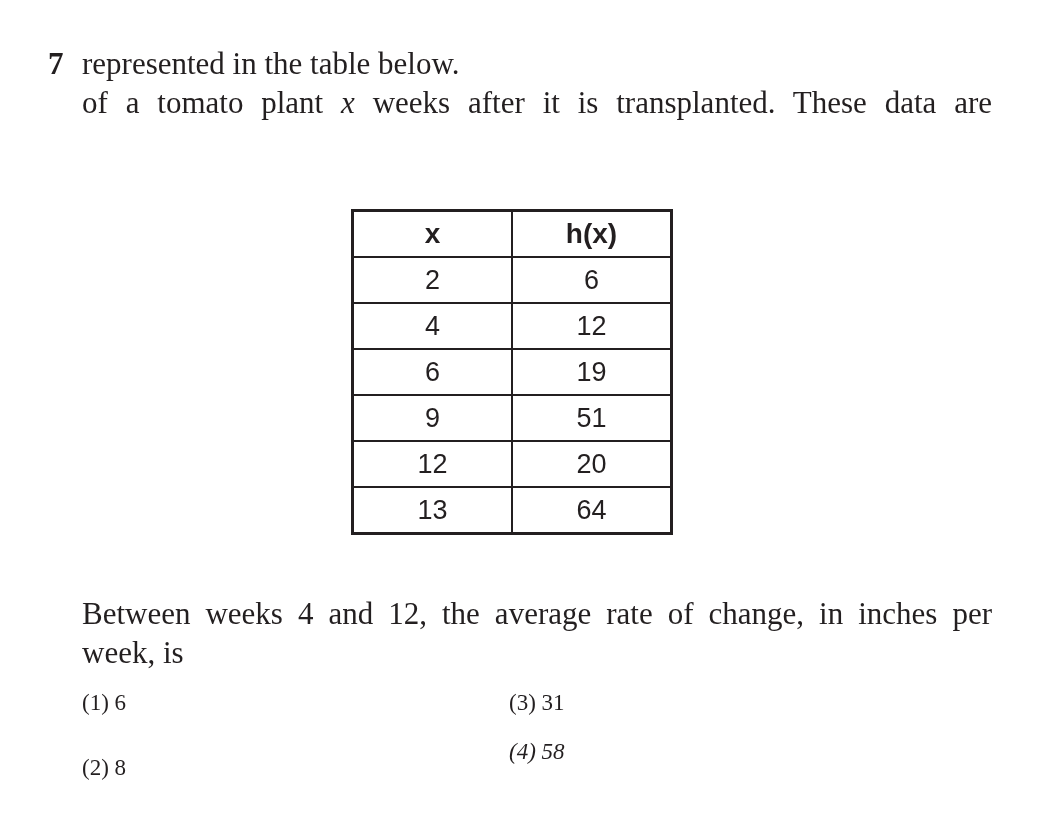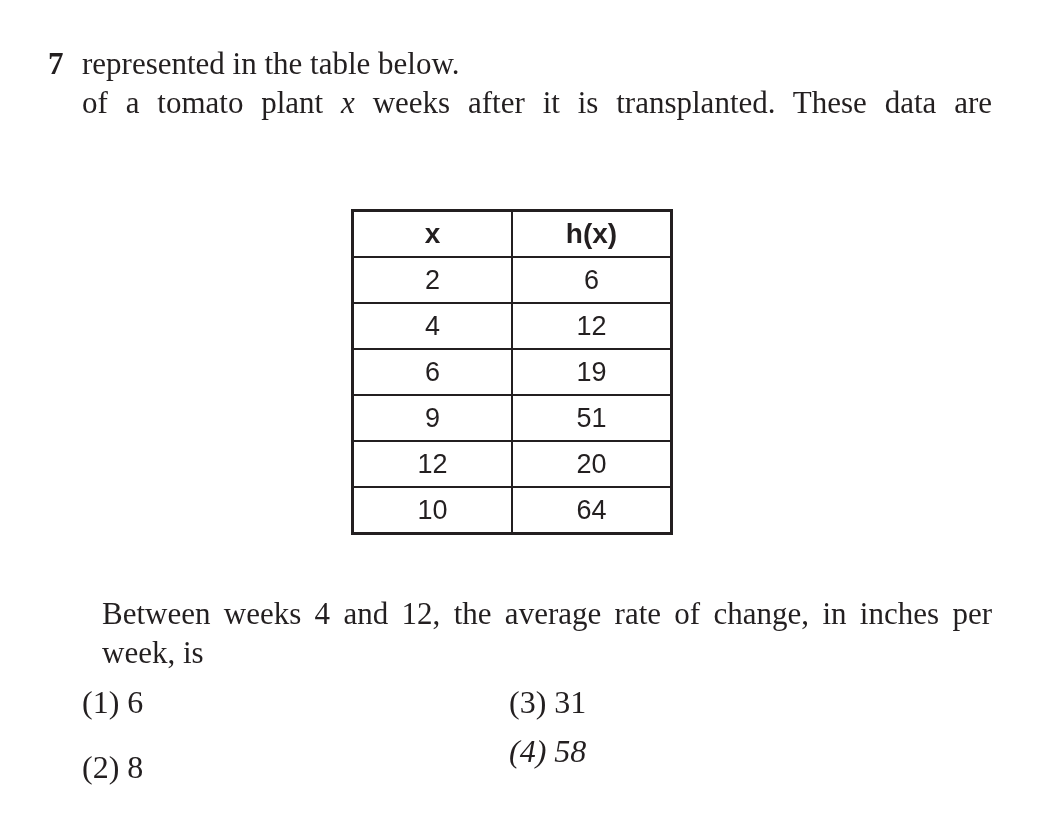--- a/index.html
+++ b/index.html
@@ -79,28 +79,27 @@
       top: 594px;
       width: 910px;
       font-size: 31px;
       line-height: 39px;
     }
     .prompt .line {
       display: block;
       white-space: nowrap;
       text-align: justify;
       text-align-last: justify;
-      margin-left: 20px;
     }
     .prompt .line.last {
       text-align-last: left;
     }
     .choice {
       position: absolute;
-      font-size: 32px;
+      font-size: 23px;
       line-height: 39px;
       white-space: nowrap;
     }
     .choice-1 { left: 82px; top: 683px; }
     .choice-2 { left: 82px; top: 748px; }
     .choice-3 { left: 509px; top: 683px; }
     .choice-4 { left: 509px; top: 732px; font-style: italic; }
   </style>
 </head>
 <body>
@@ -135,21 +134,21 @@
     </tr>
     <tr>
       <td>9</td>
       <td>51</td>
     </tr>
     <tr>
       <td>12</td>
       <td>20</td>
     </tr>
     <tr>
-      <td>10</td>
+      <td>13</td>
       <td>64</td>
     </tr>
   </tbody>
 </table>
 
 <div class="prompt">
   <span class="line">Between weeks 4 and 12, the average rate of change, in inches per</span>
   <span class="line last">week, is</span>
 </div>
 

